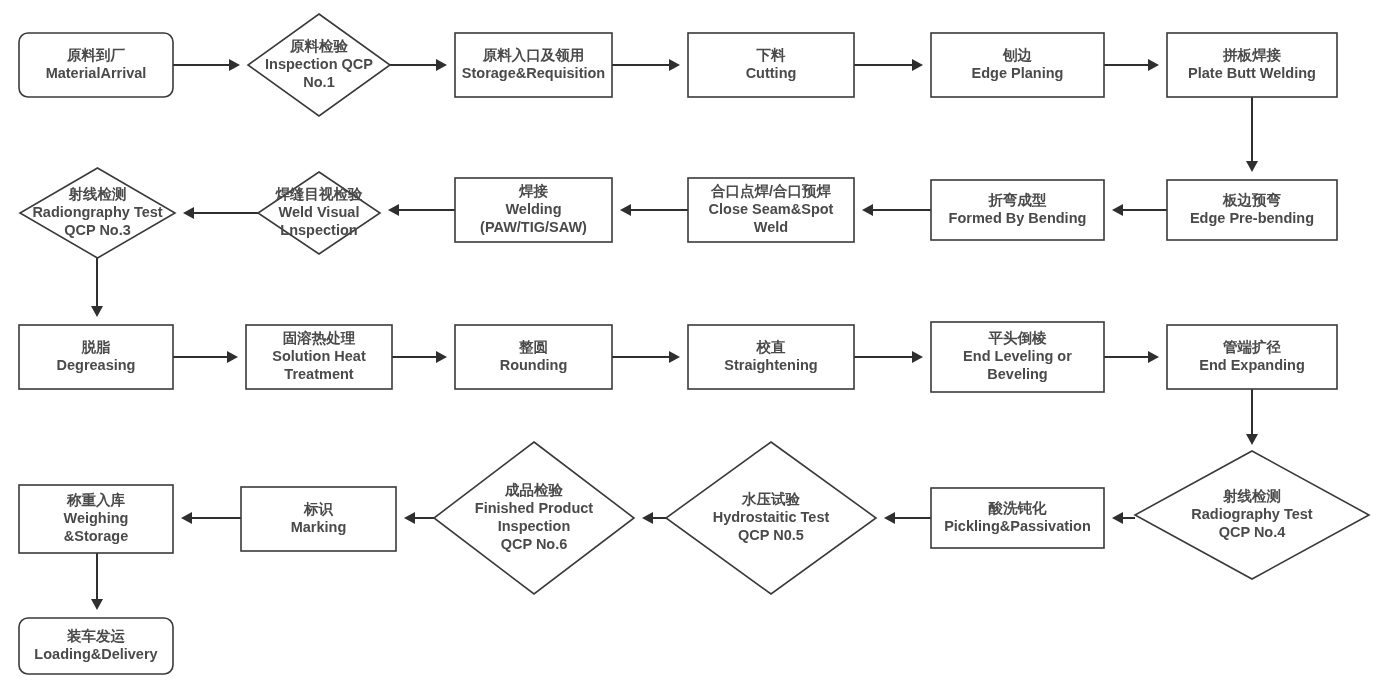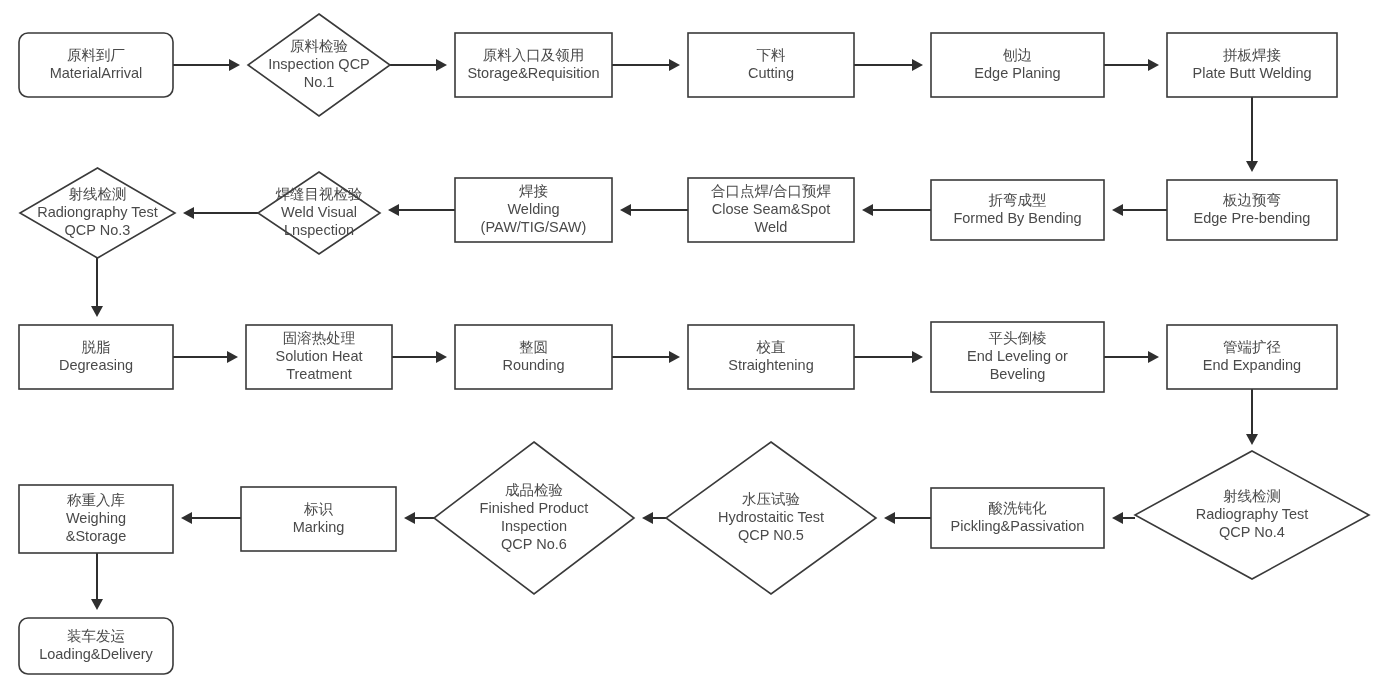--- a/index.html
+++ b/index.html
@@ -10,20 +10,21 @@
   body {
     width: 1379px;
     height: 696px;
     font-family: "Liberation Sans", "DejaVu Sans", sans-serif;
     overflow: hidden;
   }
   #flow-root {
     position: relative;
     width: 1263px;
     height: 696px;
+    font-weight: bold;
   }
   svg#flow-svg {
     display: block;
     width: 1379px;
     height: 696px;
   }
   .node-shape {
     fill: #ffffff;
     stroke: #3a3a3a;
     stroke-width: 1.6;

